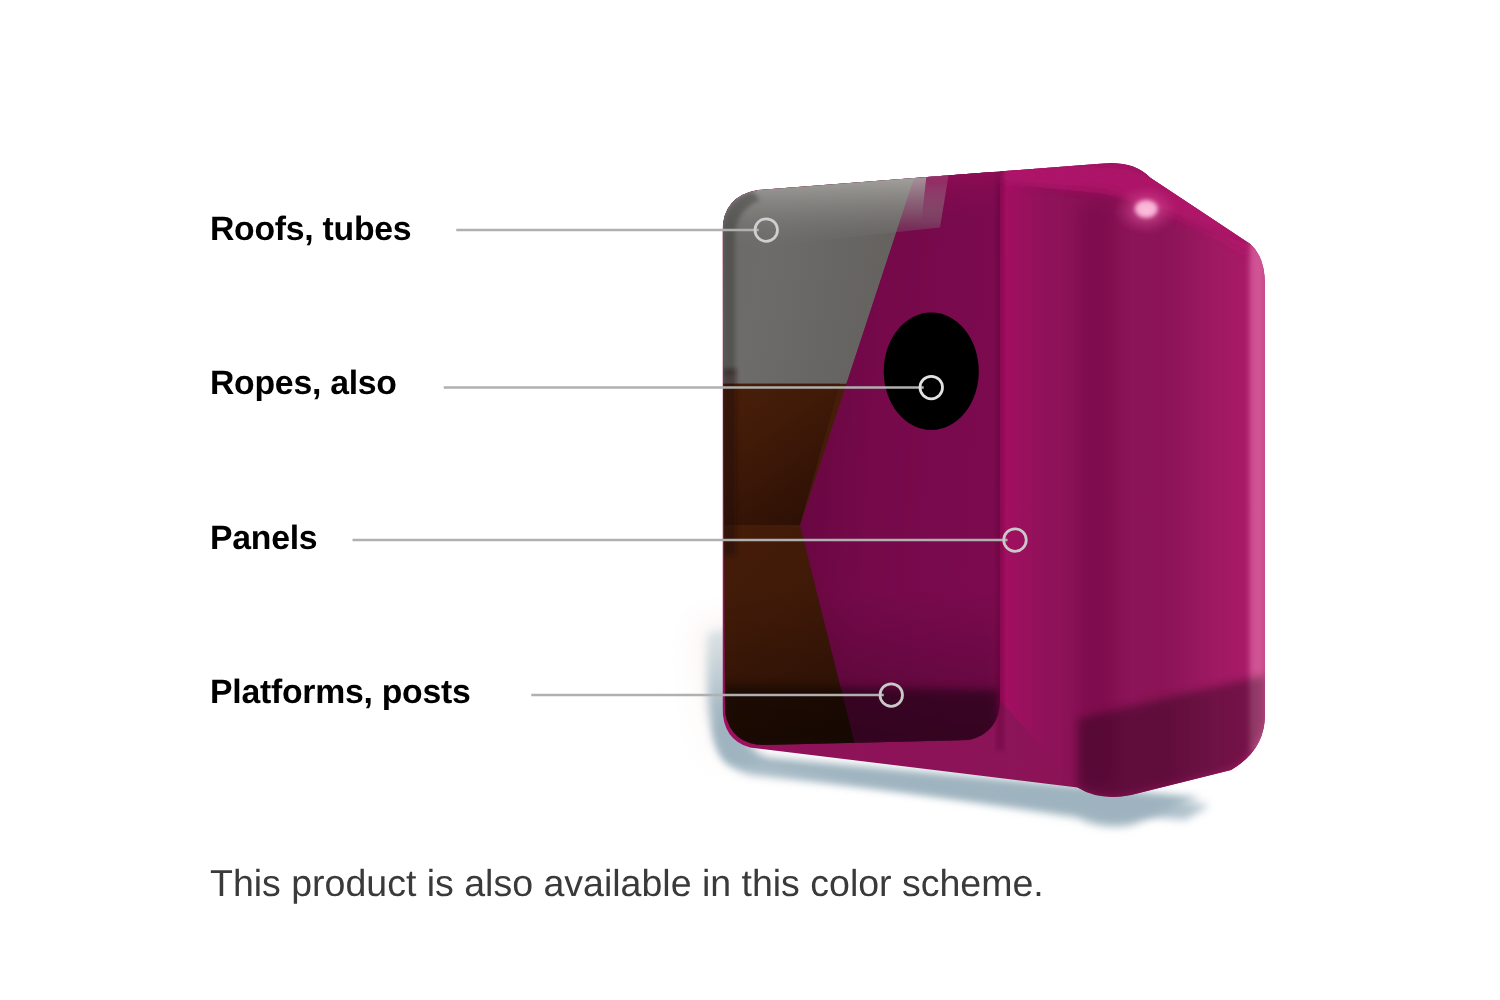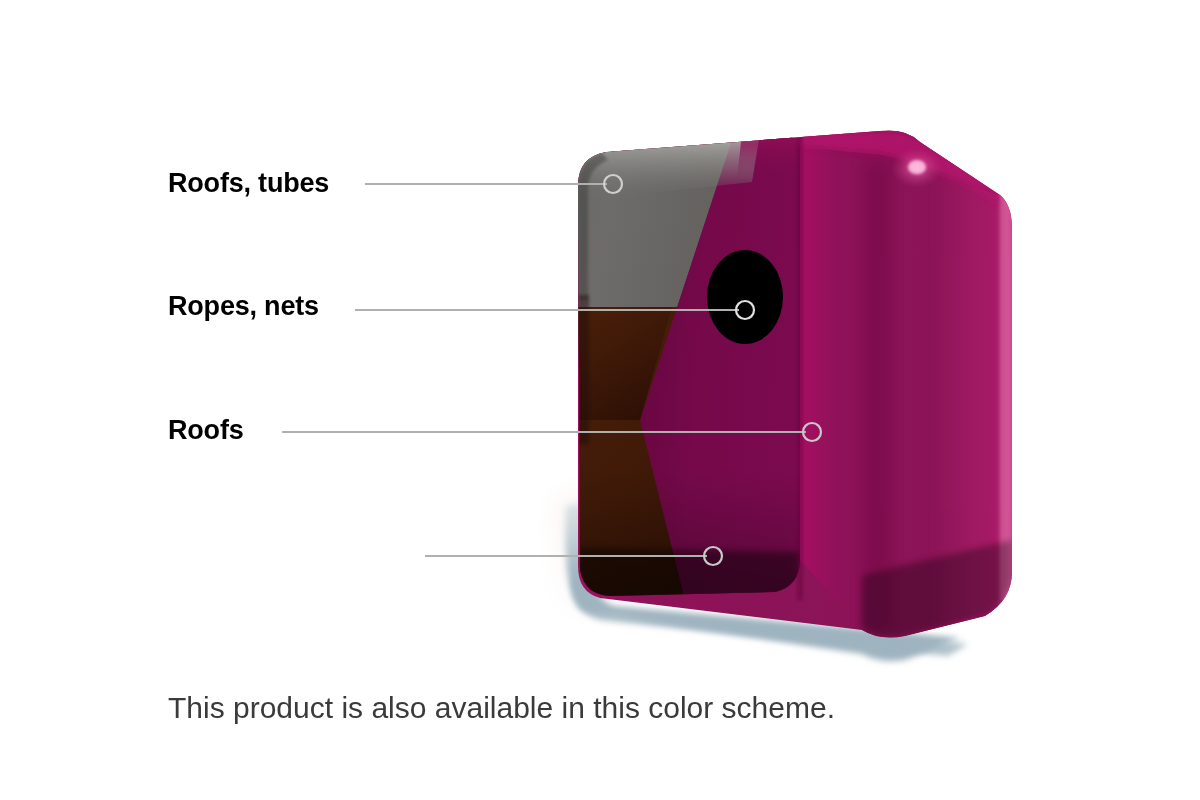--- a/index.html
+++ b/index.html
@@ -251,20 +251,21 @@
       <circle cx="812" cy="432" r="9" fill="none" stroke="#c9c9c9" stroke-width="2.2"></circle>
     </g>
     <g>
       <line x1="425" y1="556" x2="707" y2="556" stroke="#b0b0b0" stroke-width="2"></line>
       <circle cx="713" cy="556" r="9" fill="none" stroke="#c9c9c9" stroke-width="2.2"></circle>
     </g>
   </svg>
 
   <div class="callout-label" style="left:168px; top:170px;">Roofs, tubes</div>
 
-  <div class="callout-label" style="left:168px; top:293px;">Ropes, nets</div>
-
-  <div class="callout-label" style="left:168px; top:417px;">Roofs</div>
-
+  <div class="callout-label" style="left:168px; top:293px;">Ropes, also</div>
+
+  <div class="callout-label" style="left:168px; top:417px;">Panels</div>
+
+  <div class="callout-label" style="left:168px; top:540px;">Platforms, posts</div>
 
   <div id="caption">This product is also available in this color scheme.</div>
 
 </div>
 
 </body></html>

